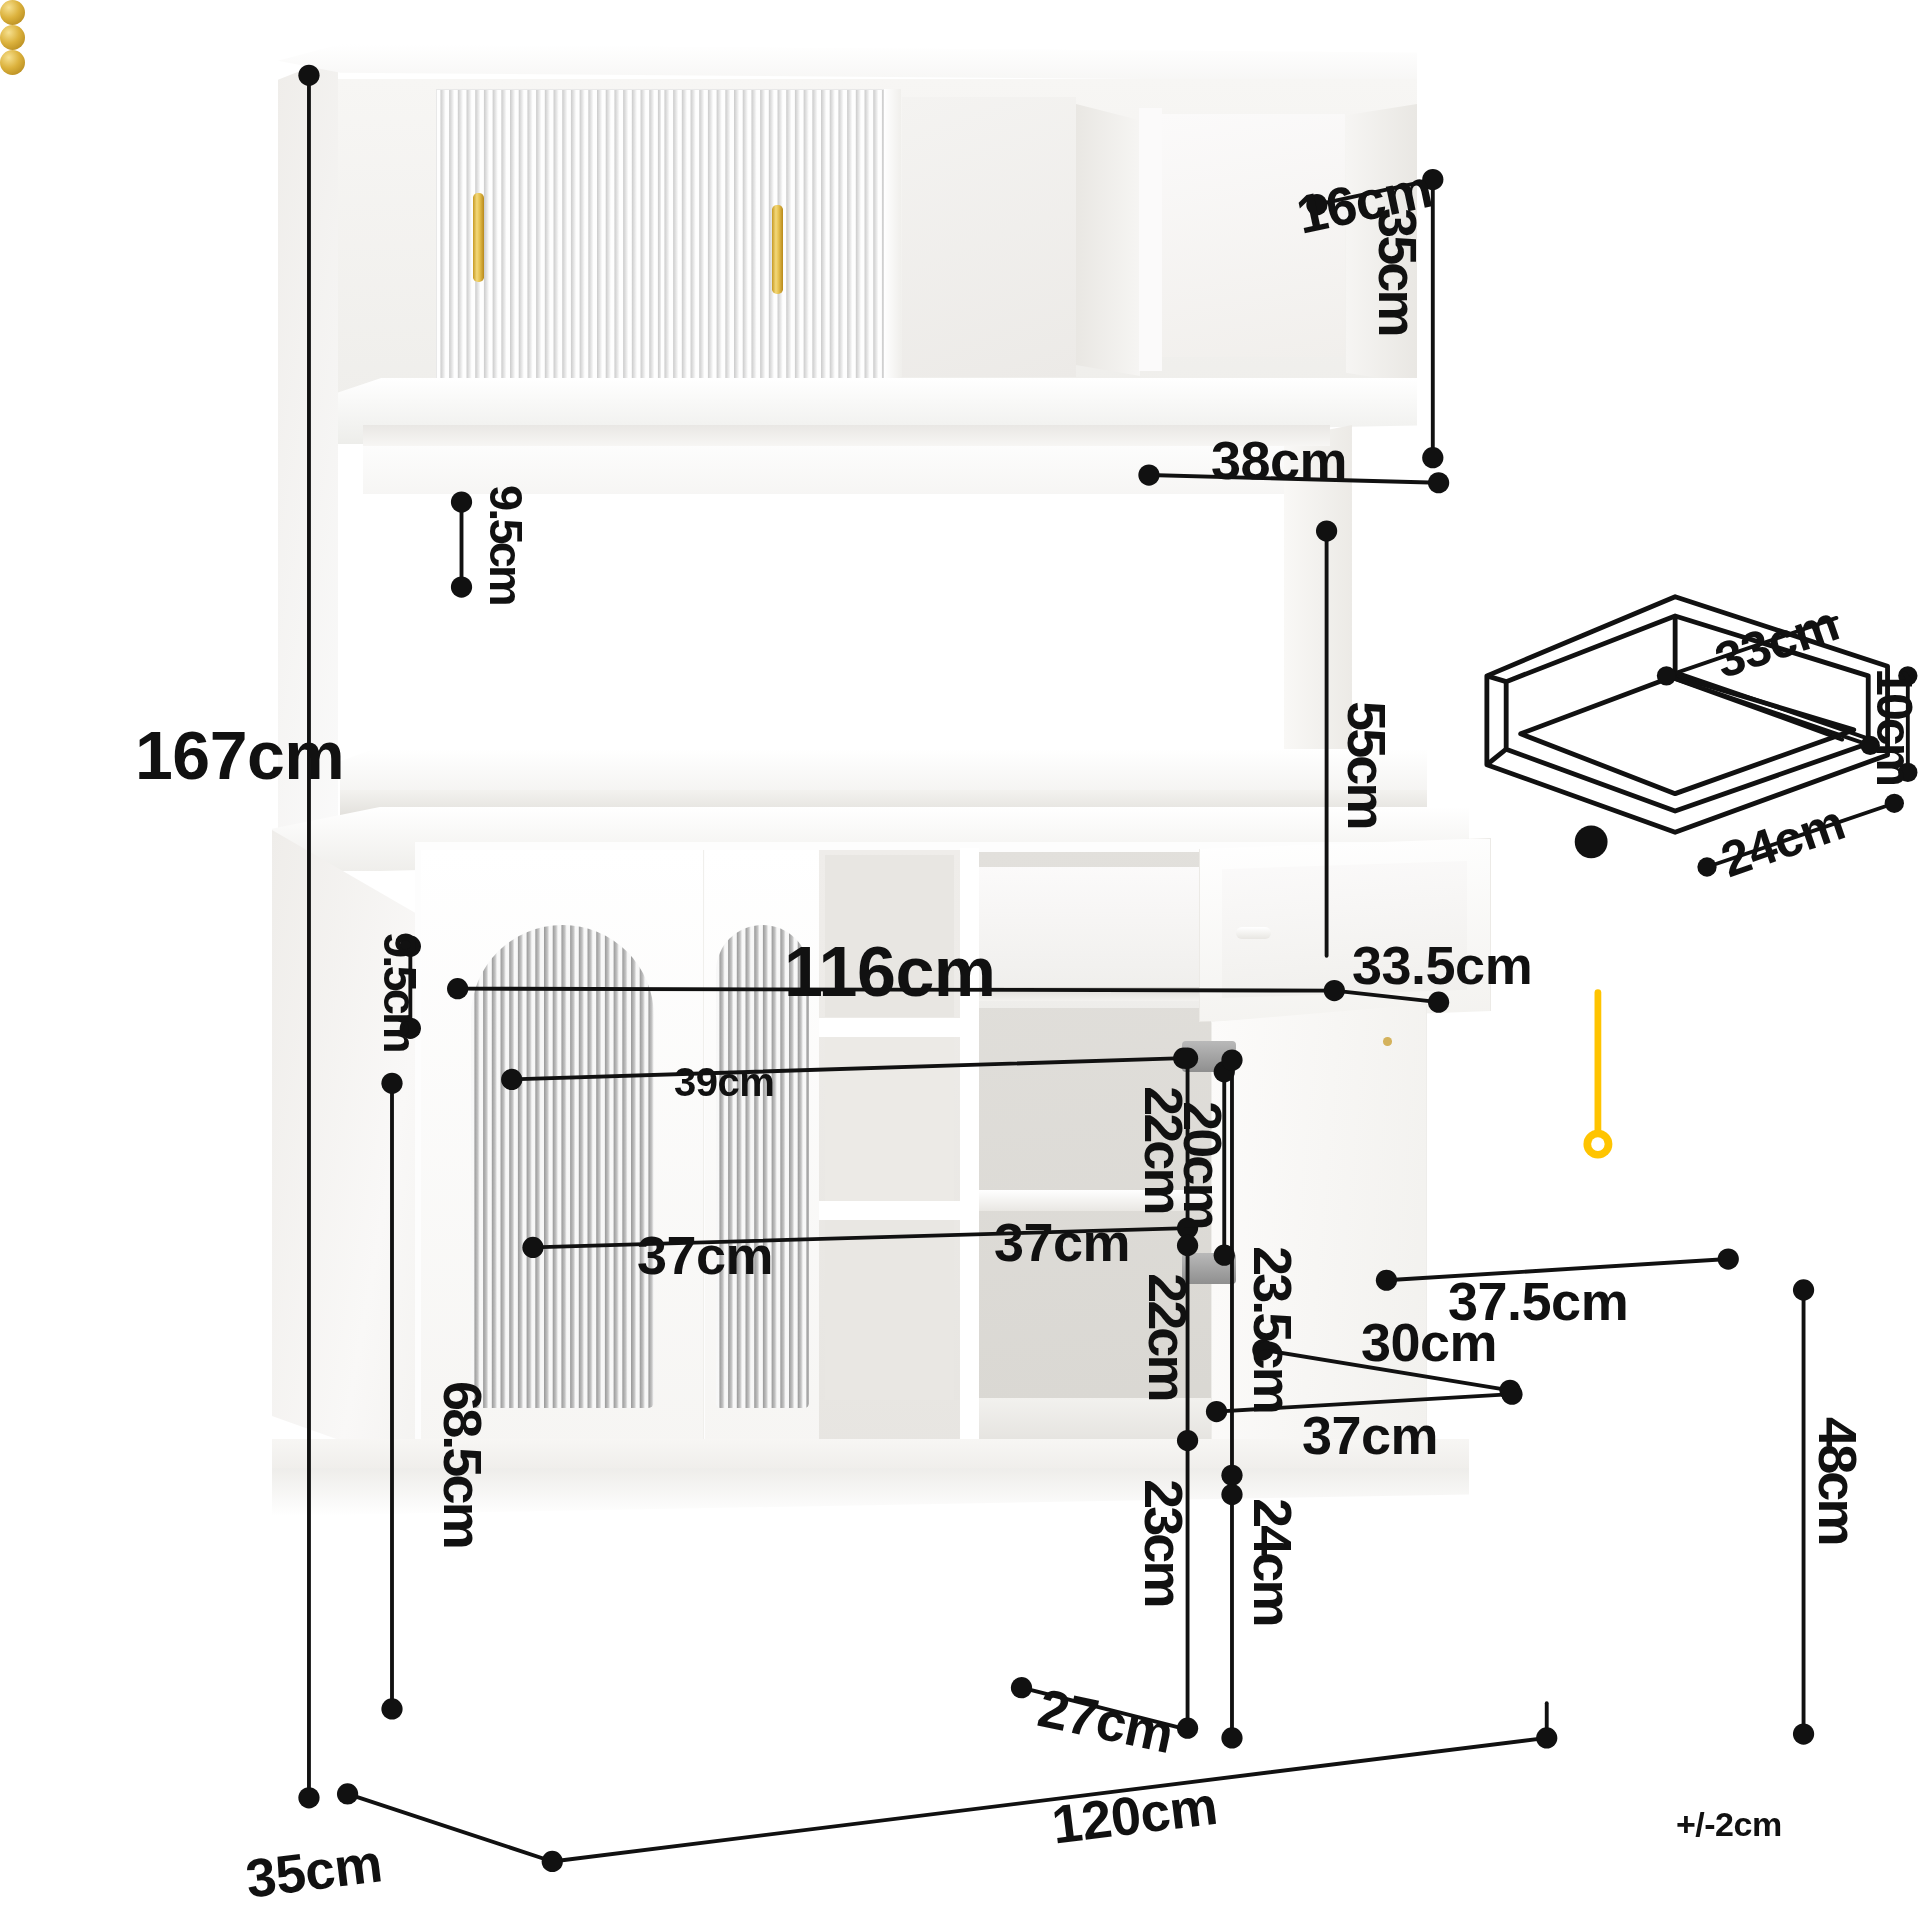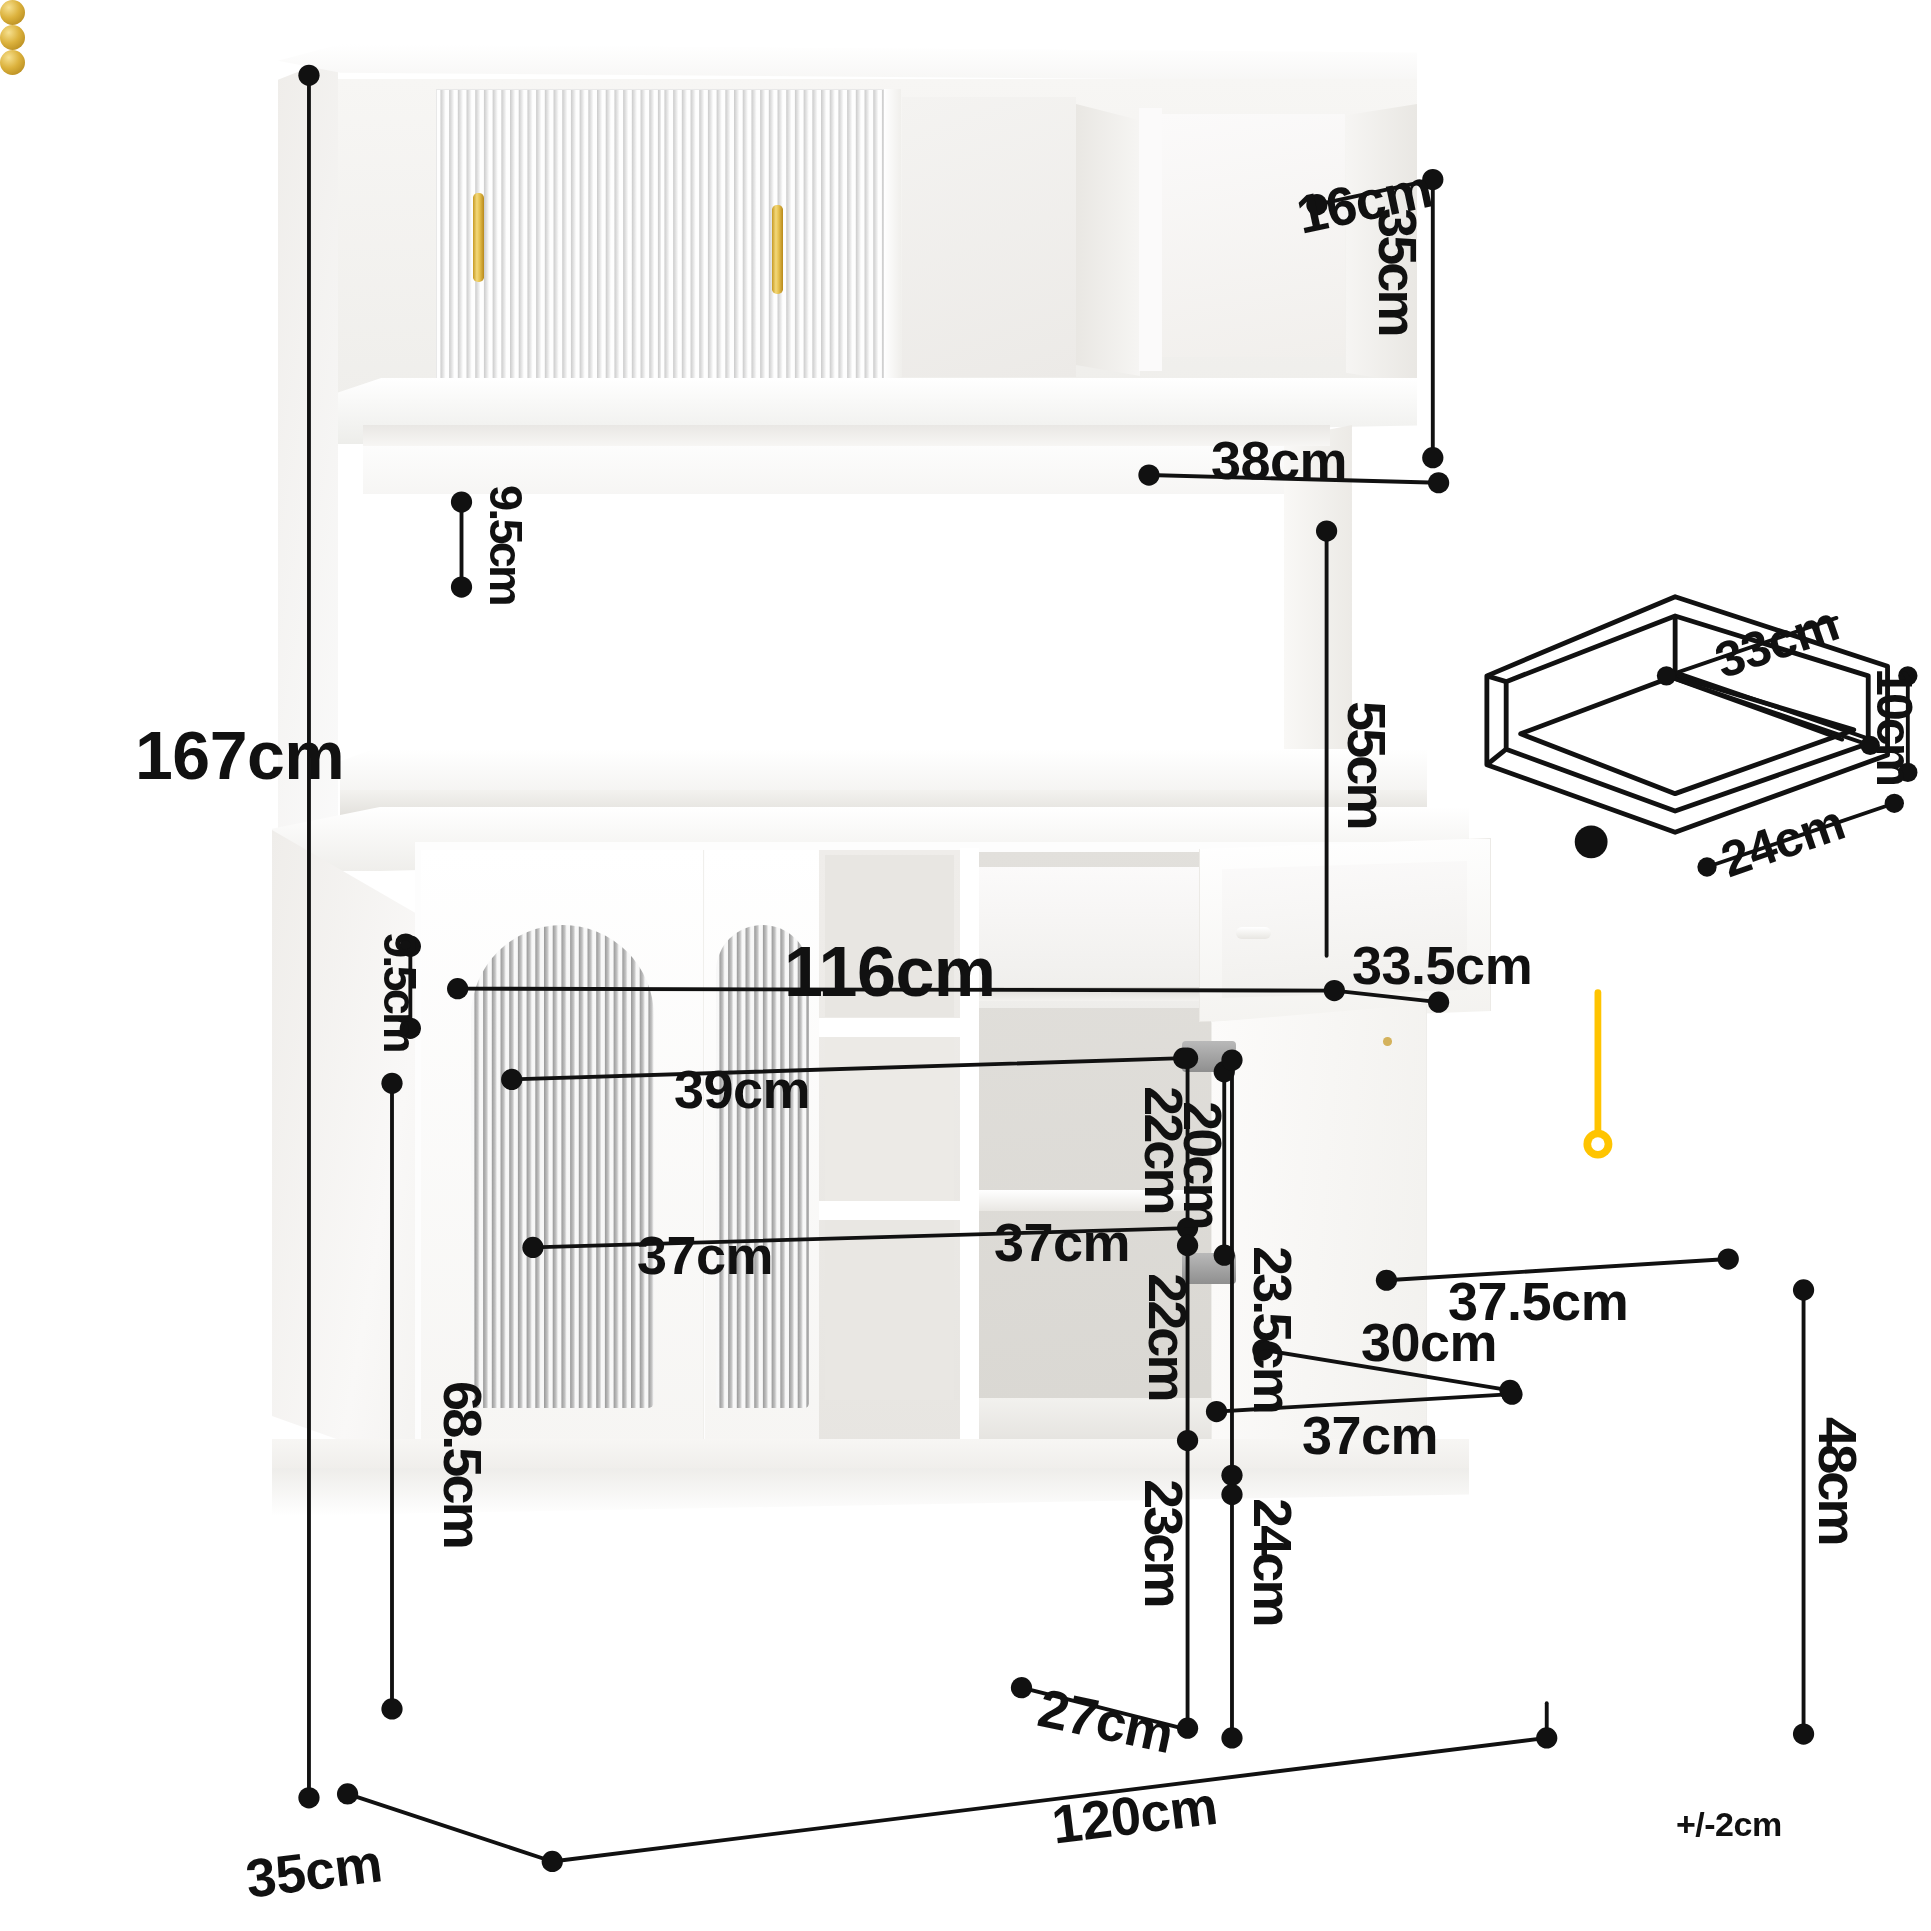--- a/index.html
+++ b/index.html
@@ -346,21 +346,21 @@
   <div class="dimtext" style="left:377px;top:932px;font-size:47px;writing-mode:vertical-rl;letter-spacing:-2.9px;">9.5cm</div>
 
   <div class="dimtext" style="left:784px;top:937px;font-size:70px;">116cm</div>
 
   <div class="dimtext" style="left:1352px;top:938px;font-size:54px;">33.5cm</div>
 
   <div class="dimtext" style="left:1709px;top:639px;font-size:50px;transform:rotate(-19deg);transform-origin:left top;">33cm</div>
   <div class="dimtext" style="left:1869px;top:668px;font-size:50px;writing-mode:vertical-rl;letter-spacing:-2.9px;">10cm</div>
   <div class="dimtext" style="left:1715px;top:838px;font-size:50px;transform:rotate(-19deg);transform-origin:left top;">24cm</div>
 
-  <div class="dimtext" style="left:674px;top:1062px;font-size:54px;">39cm</div>
+  <div class="dimtext" style="left:674px;top:1062px;font-size:40px;">39cm</div>
 
   <div class="dimtext" style="left:1137px;top:1086px;font-size:54px;writing-mode:vertical-rl;letter-spacing:-2.9px;">22cm</div>
 
   <div class="dimtext" style="left:1176px;top:1101px;font-size:54px;writing-mode:vertical-rl;letter-spacing:-2.9px;">20cm</div>
 
   <div class="dimtext" style="left:1448px;top:1241px;font-size:54px;margin-top:33px;">37.5cm</div>
 
   <div class="dimtext" style="left:637px;top:1228px;font-size:54px;">37cm</div>
 
   <div class="dimtext" style="left:994px;top:1215px;font-size:54px;">37cm</div>

